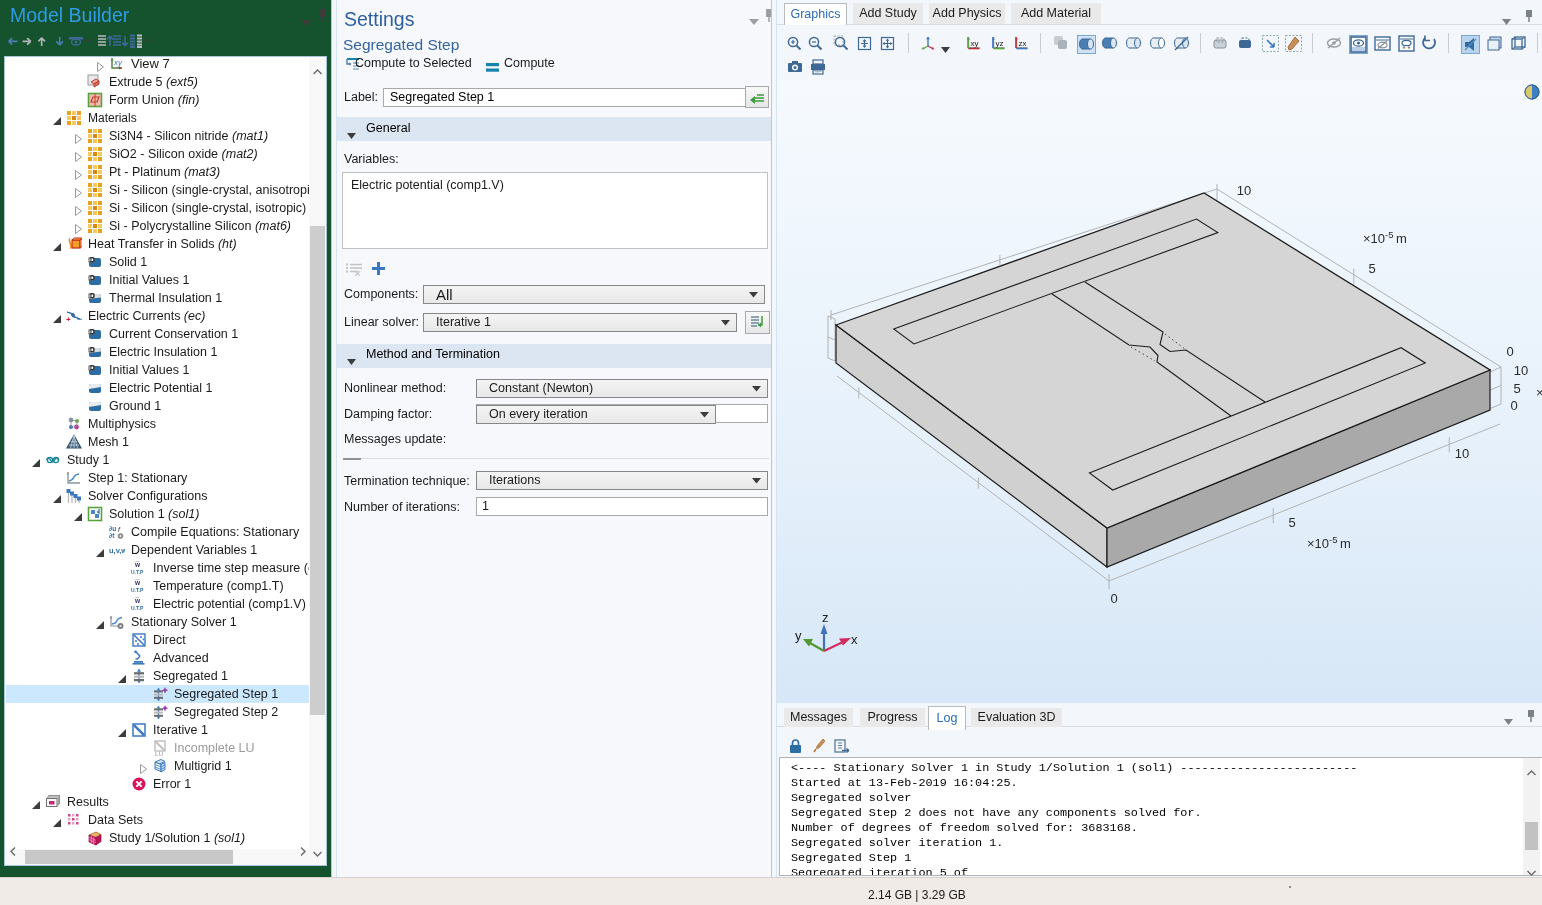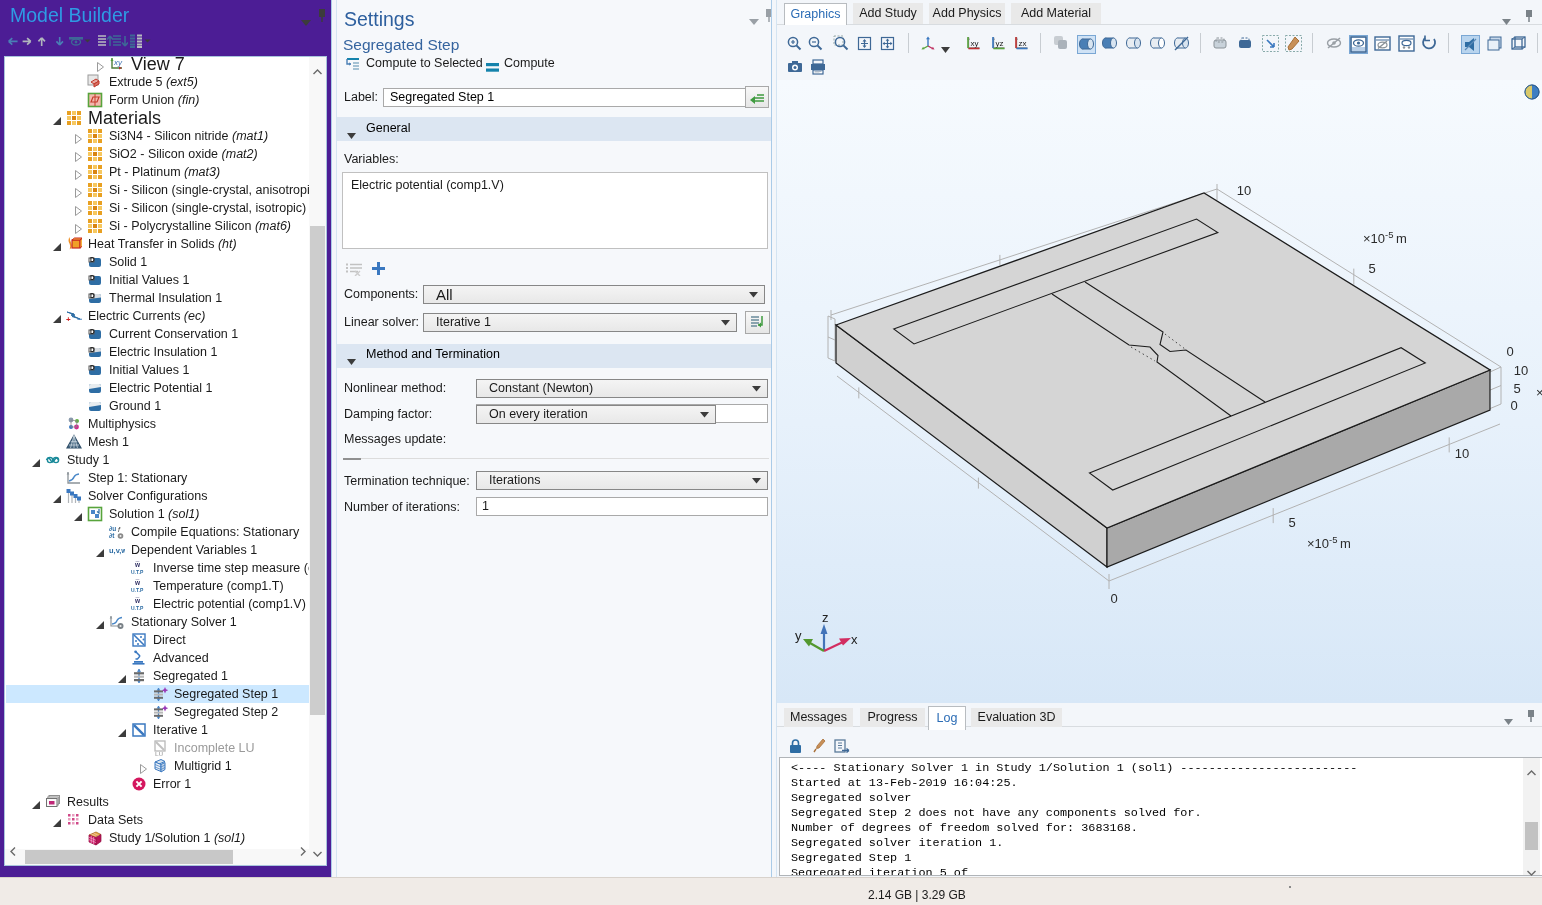--- a/index.html
+++ b/index.html
@@ -1,17 +1,17 @@
 <!DOCTYPE html>
 <html><head><meta charset="utf-8"><style>
 *{margin:0;padding:0;box-sizing:content-box}
 body{width:1542px;height:905px;font-family:"Liberation Sans",sans-serif;background:#f3f6fa;overflow:hidden;position:relative}
 </style></head><body>
 
-<div style="position:absolute;left:0;top:0;width:331px;height:877px;background:#4c1d95">
+<div style="position:absolute;left:0;top:0;width:331px;height:877px;background:#14532d">
 <div style="position:absolute;left:10px;top:4px;font-size:19.5px;color:#2e9be4">Model Builder</div>
 <div style="position:absolute;left:301px;top:13px"><svg width="11" height="8">
         <polygon points="0,1 10,1 5,7" fill="#3c3c3c"></polygon>
       </svg></div>
 <div style="position:absolute;left:317px;top:8px"><svg width="10" height="14">
         <rect x="2" y="1" width="6" height="8" fill="#3c3c3c"></rect>
         <line x1="5" y1="9" x2="5" y2="14" stroke="#3c3c3c" stroke-width="1.5"></line>
       </svg></div>
 <div style="position:absolute;left:7px;top:33px"><svg width="13" height="16" viewBox="0 0 16 16">
         <path d="M2,8.5 h11 M2,8.5 l4.5,-4 M2,8.5 l4.5,4" stroke="#4a7fb5" stroke-width="2" fill="none"></path>
@@ -60,21 +60,21 @@
 <div style="position:absolute;left:0;top:-56px;width:100%;height:905px">
 <div style="position:absolute;left:90px;top:57px"><svg width="10" height="10" viewBox="0 0 10 10">
             <polygon points="2.5,0.5 8.5,5 2.5,9.5" fill="#fdfdfd" stroke="#9a9a9a"></polygon>
           </svg></div>
 <div style="position:absolute;left:104px;top:55px"><svg width="16" height="16" viewBox="0 0 16 16">
             <path d="M3,2 V12 H13" stroke="#4f7d3a" fill="none" stroke-width="1.4"></path>
             <path d="M3,2 l-1.5,3 h3 z" fill="#4f9b3c"></path>
             <path d="M13,12 l-3,-1.5 v3 z" fill="#b03030"></path>
             <text x="5" y="9" font-size="8" fill="#3a6fb0" font-style="italic">xy</text>
           </svg></div>
-<div style="position:absolute;left:126px;top:54px;height:18px;line-height:18px;font-size:18px;color:#1a1a1a;white-space:nowrap">View 7</div>
+<div style="position:absolute;left:126px;top:54px;height:18px;line-height:18px;font-size:13px;color:#1a1a1a;white-space:nowrap">View 7</div>
 <div style="position:absolute;left:82px;top:73px"><svg width="16" height="16" viewBox="0 0 16 16">
             <rect x="1" y="1" width="10" height="10" fill="#e8e8e8" stroke="#9a9a9a"></rect>
             <path d="M4,8 l5,-3 3,2 -5,3 z" fill="#e8a8a0" stroke="#c0392b"></path>
             <path d="M7,10 l5,-3 0,3 -5,3 z" fill="#d96d60" stroke="#c0392b"></path>
           </svg></div>
 <div style="position:absolute;left:104px;top:72px;height:18px;line-height:18px;font-size:12.5px;color:#1a1a1a;white-space:nowrap">Extrude 5&nbsp;<i>(ext5)</i></div>
 <div style="position:absolute;left:82px;top:91px"><svg width="16" height="16" viewBox="0 0 16 16">
             <rect x="1.5" y="1.5" width="13" height="13" fill="#f3b8ae" stroke="#58a43c" stroke-width="1.6"></rect>
             <path d="M4,10 l2,-5 h6 l-2,5 z" fill="none" stroke="#c43c2c" stroke-width="1.2"></path>
             <line x1="8" y1="2" x2="8" y2="14" stroke="#c43c2c" stroke-width="1"></line>
@@ -89,21 +89,21 @@
               <rect x="6" y="1" width="4" height="4" fill="#f6c860"></rect>
               <rect x="11" y="1" width="4" height="4"></rect>
               <rect x="1" y="6" width="4" height="4" fill="#f6c860"></rect>
               <rect x="6" y="6" width="4" height="4" fill="#d88410"></rect>
               <rect x="11" y="6" width="4" height="4" fill="#f6c860"></rect>
               <rect x="1" y="11" width="4" height="4"></rect>
               <rect x="6" y="11" width="4" height="4" fill="#f6c860"></rect>
               <rect x="11" y="11" width="4" height="4"></rect>
             </g>
           </svg></div>
-<div style="position:absolute;left:83px;top:108px;height:18px;line-height:18px;font-size:18px;color:#1a1a1a;white-space:nowrap">Materials</div>
+<div style="position:absolute;left:83px;top:108px;height:18px;line-height:18px;font-size:12px;color:#1a1a1a;white-space:nowrap">Materials</div>
 <div style="position:absolute;left:68px;top:129px"><svg width="10" height="10" viewBox="0 0 10 10">
             <polygon points="2.5,0.5 8.5,5 2.5,9.5" fill="#fdfdfd" stroke="#9a9a9a"></polygon>
           </svg></div>
 <div style="position:absolute;left:82px;top:127px"><svg width="16" height="16" viewBox="0 0 16 16">
             <g fill="#e8a021">
               <rect x="1" y="1" width="4" height="4"></rect>
               <rect x="6" y="1" width="4" height="4" fill="#f6c860"></rect>
               <rect x="11" y="1" width="4" height="4"></rect>
               <rect x="1" y="6" width="4" height="4" fill="#f6c860"></rect>
               <rect x="6" y="6" width="4" height="4" fill="#d88410"></rect>
@@ -495,21 +495,21 @@
 
 <div style="position:absolute;left:337px;top:0;width:434px;height:877px;background:#f6f8fb"></div>
 <div style="position:absolute;left:344px;top:8px;font-size:19.5px;color:#2d5f9e">Settings</div>
 <div style="position:absolute;left:343px;top:36px;font-size:15.5px;color:#35649f">Segregated Step</div>
 <div style="position:absolute;left:346px;top:57px"><svg width="14" height="14" viewBox="0 0 14 14">
       <path d="M1,2 h12" stroke="#1583ac" stroke-width="2"></path>
       <path d="M1,2 v5 h4" stroke="#4a7fb5" fill="none" stroke-width="1.4"></path>
       <path d="M5,7 l-1.8,-1.8 v3.6z" fill="#4a7fb5"></path>
       <path d="M7,6 h6 M7,9 h6 M7,12 h6" stroke="#8ab0c8" stroke-width="1.5"></path>
     </svg></div>
-<div style="position:absolute;left:366px;top:56px;font-size:12.5px;color:#1a1a1a">Compute to Selected</div>
+<div style="position:absolute;left:355px;top:56px;font-size:12.5px;color:#1a1a1a">Compute to Selected</div>
 <div style="position:absolute;left:486px;top:59px"><svg width="13" height="10">
       <rect x="0" y="0" width="13" height="3.2" fill="#1583ac"></rect>
       <rect x="0" y="5.5" width="13" height="3.2" fill="#1583ac"></rect>
     </svg></div>
 <div style="position:absolute;left:504px;top:56px;font-size:12.5px;color:#1a1a1a">Compute</div>
 <div style="position:absolute;left:344px;top:90px;font-size:12.5px;color:#1a1a1a">Label:</div>
 <div style="position:absolute;left:383px;top:88px;width:355px;height:17px;background:#fff;border:1px solid #a9a9a9;font-size:12.5px;line-height:17px;padding-left:6px">Segregated Step 1</div>
 <div style="position:absolute;left:745px;top:86px;width:22px;height:20px;background:linear-gradient(#f8f8f8,#e6e6e6);border:1px solid #a8a8a8"><svg width="22" height="20" viewBox="0 0 22 20">
       <path d="M4,13 l5,-4 v8z" fill="#3f9b3f"></path>
       <path d="M9,11 h9 M9,14 h9 M11,8 h7" stroke="#3f9b3f" stroke-width="1.4"></path>

